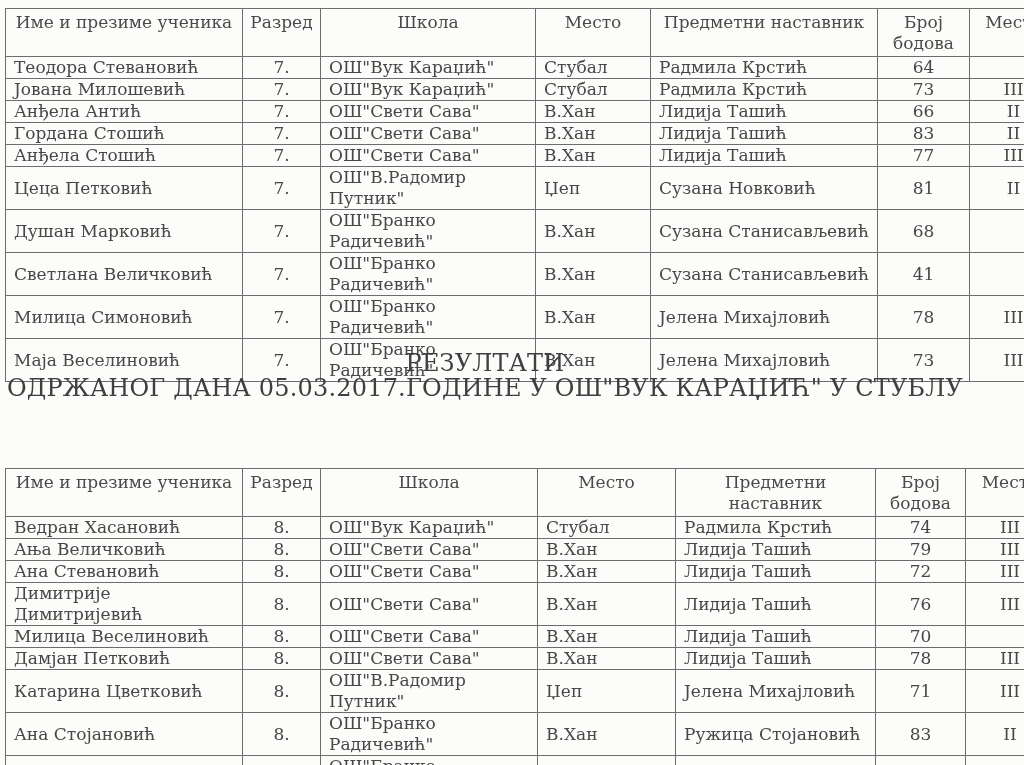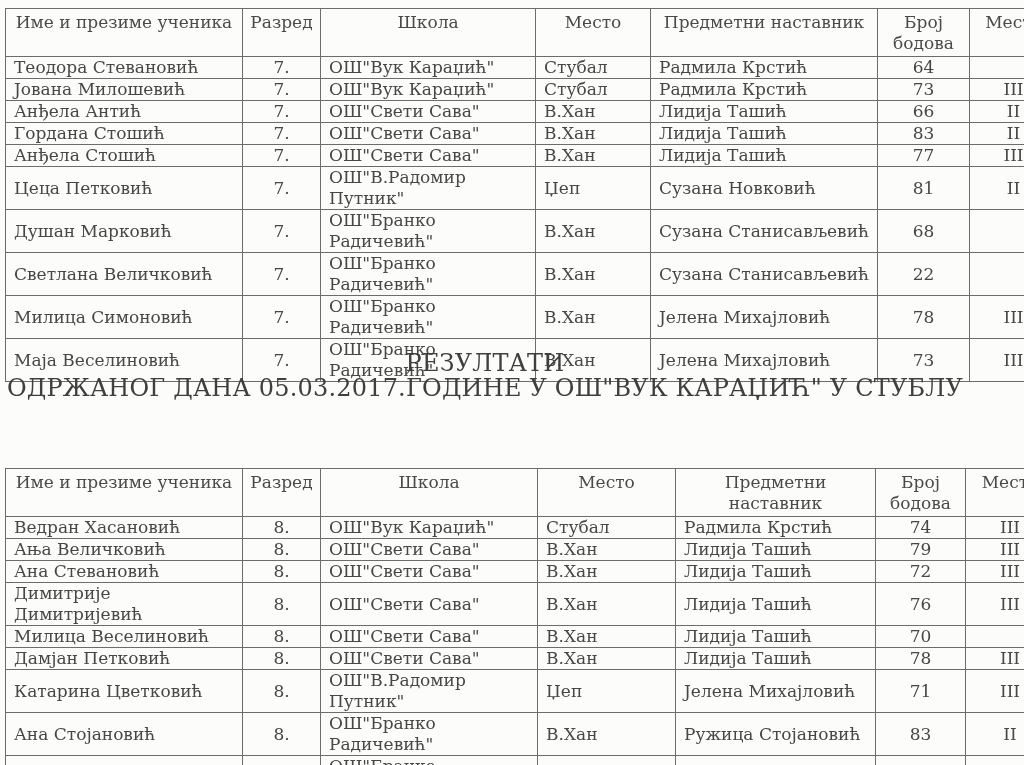--- a/index.html
+++ b/index.html
@@ -148,21 +148,21 @@
         <td class="c4 a-left">Сузана Станисављевић</td>
         <td class="c5 a-center">68</td>
         <td class="c6 a-center"></td>
       </tr>
       <tr>
         <td class="c0 a-left">Светлана Величковић</td>
         <td class="c1 a-center">7.</td>
         <td class="c2 a-left">ОШ"Бранко Радичевић"</td>
         <td class="c3 a-left">В.Хан</td>
         <td class="c4 a-left">Сузана Станисављевић</td>
-        <td class="c5 a-center">22</td>
+        <td class="c5 a-center">41</td>
         <td class="c6 a-center"></td>
       </tr>
       <tr>
         <td class="c0 a-left">Милица Симоновић</td>
         <td class="c1 a-center">7.</td>
         <td class="c2 a-left">ОШ"Бранко Радичевић"</td>
         <td class="c3 a-left">В.Хан</td>
         <td class="c4 a-left">Јелена Михајловић</td>
         <td class="c5 a-center">78</td>
         <td class="c6 a-center">III</td>

